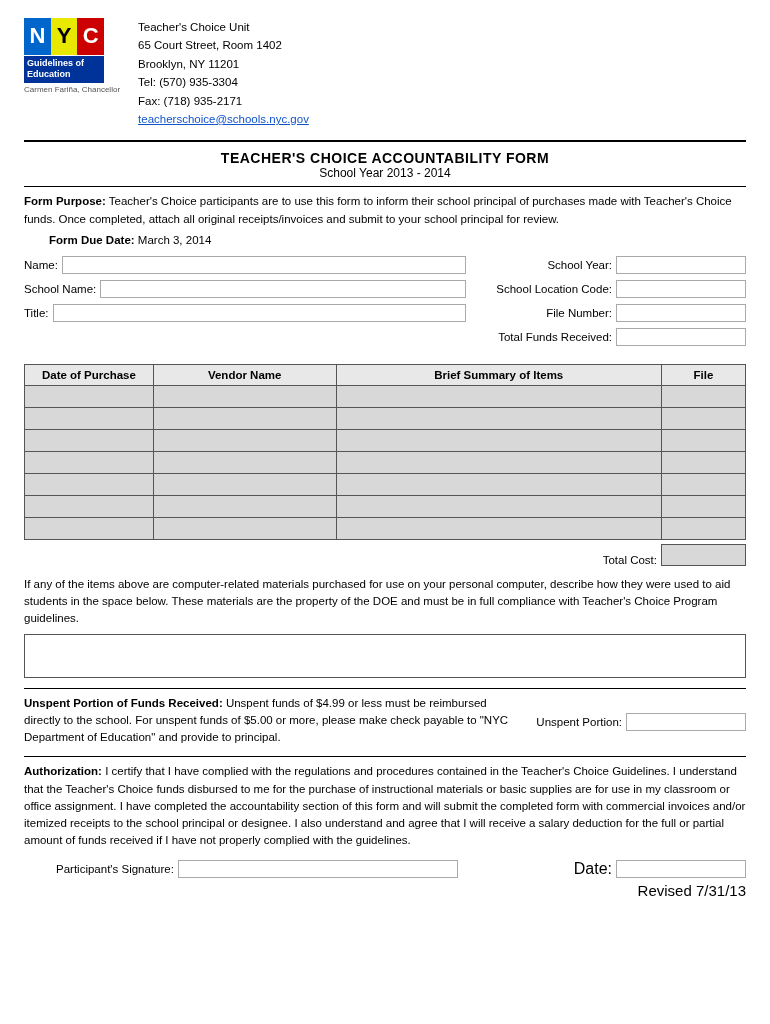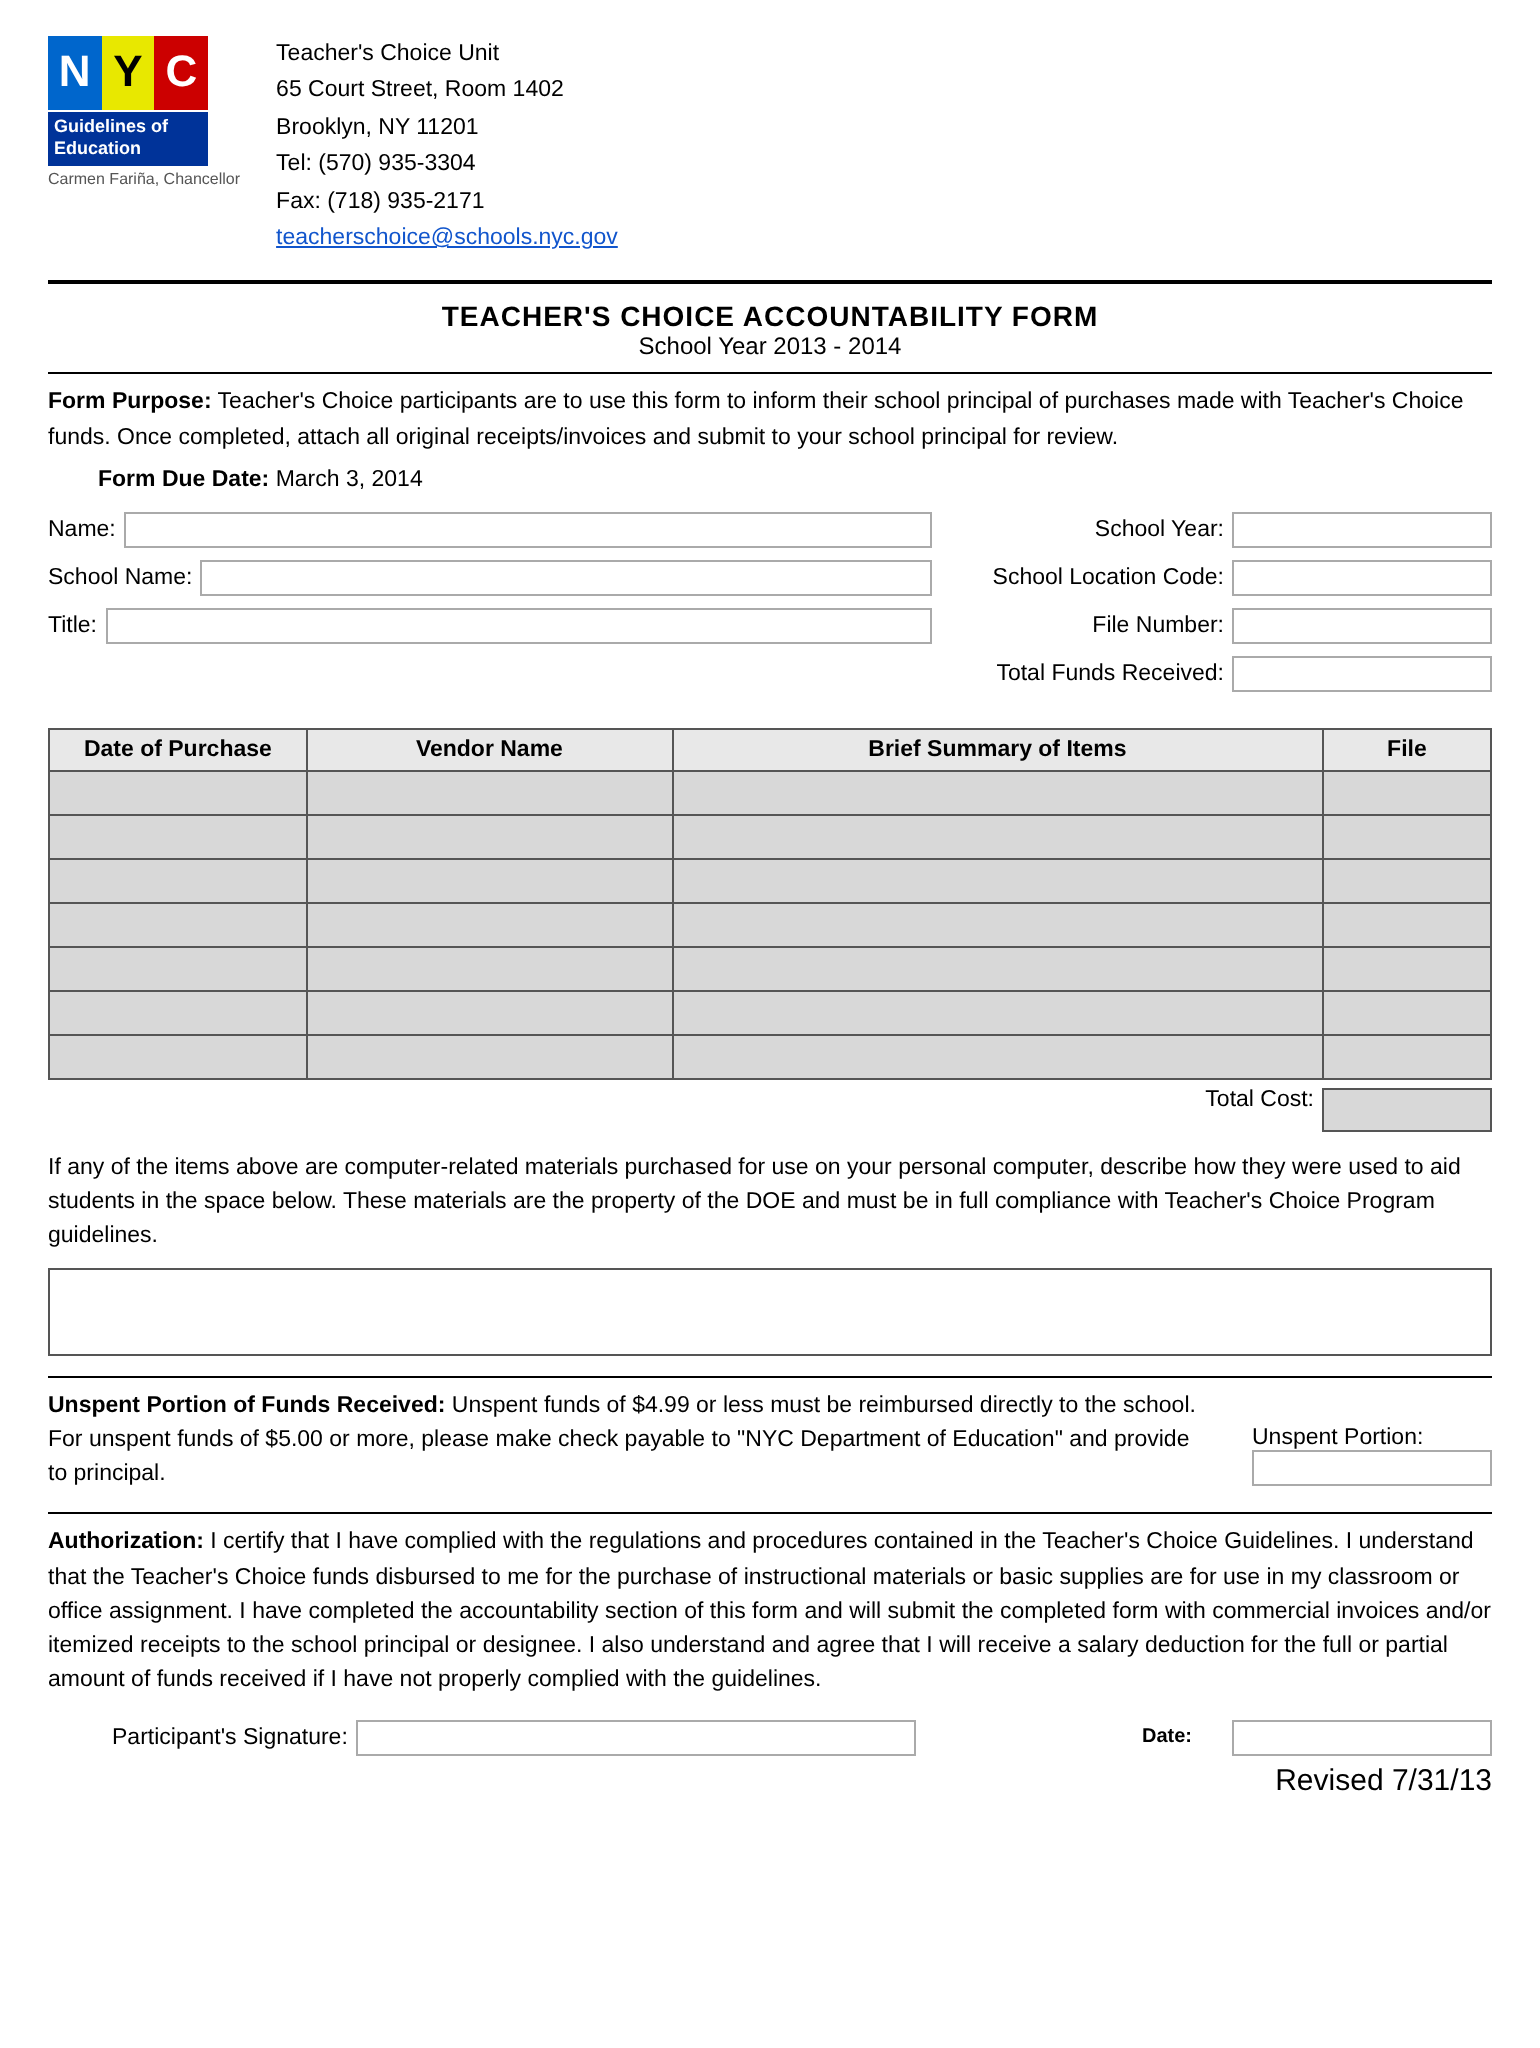--- a/index.html
+++ b/index.html
@@ -76,50 +76,50 @@
     }
     .purchase-table td.shaded { background: #d8d8d8; }
     .purchase-table td input {
       width: 100%; height: 100%; border: none; background: transparent; padding: 0 4px; font-size: 11px;
     }
     .col-date { width: 130px; }
     .col-vendor { width: 185px; }
     .col-summary { width: 330px; }
     .col-cost { width: 85px; }
 
-    .total-cost-row { display: flex; justify-content: flex-end; align-items: flex-start; margin-bottom: 10px; }
+    .total-cost-row { display: flex; justify-content: flex-end; align-items: flex-end; margin-bottom: 10px; }
     .total-cost-label { font-size: 11.5px; margin-right: 4px; }
     .total-cost-input { border: 1px solid #555; height: 22px; width: 85px; background: #d8d8d8; }
 
     
     .computer-note { font-size: 11.5px; line-height: 1.5; margin-bottom: 6px; }
     .computer-textarea {
       width: 100%; height: 44px; border: 1px solid #555; background: #fff; resize: none; font-size: 11px; padding: 2px 4px;
       display: block; margin-bottom: 10px;
     }
 
     
     .unspent-section { display: flex; align-items: flex-start; margin-bottom: 10px; }
     .unspent-text { flex: 1; font-size: 11.5px; line-height: 1.5; padding-right: 20px; }
-    .unspent-right { display: flex; align-items: flex-start; white-space: nowrap; margin-top: 18px; flex-direction: column; }
+    .unspent-right { display: flex; align-items: center; white-space: nowrap; margin-top: 18px; }
     .unspent-label { font-size: 11.5px; margin-right: 4px; }
     .unspent-input { border: 1px solid #aaa; height: 18px; width: 120px; background: #fff; }
 
     .thin-divider2 { border: none; border-top: 1px solid #000; margin: 6px 0; }
 
     
     .authorization { font-size: 11.5px; line-height: 1.5; margin-bottom: 10px; }
 
     
     .signature-row { display: flex; align-items: center; justify-content: space-between; }
     .sig-left { display: flex; align-items: center; }
     .sig-label { font-size: 11.5px; margin-right: 4px; padding-left: 32px; }
     .sig-input { border: 1px solid #aaa; height: 18px; width: 280px; background: #fff; }
     .date-right { display: flex; align-items: center; }
-    .date-label { font-size: 10px; margin-right: 20px; font-weight: bold; }
+    .date-label { font-size: 16px; margin-right: 4px; }
     .date-input { border: 1px solid #aaa; height: 18px; width: 130px; background: #fff; }
 
     .revised { text-align: right; font-size: 15px; margin-top: 4px; }
   </style>
 </head>
 <body>
 
 <div class="header">
   <div class="logo-area">
     <div class="nyc-logo">

